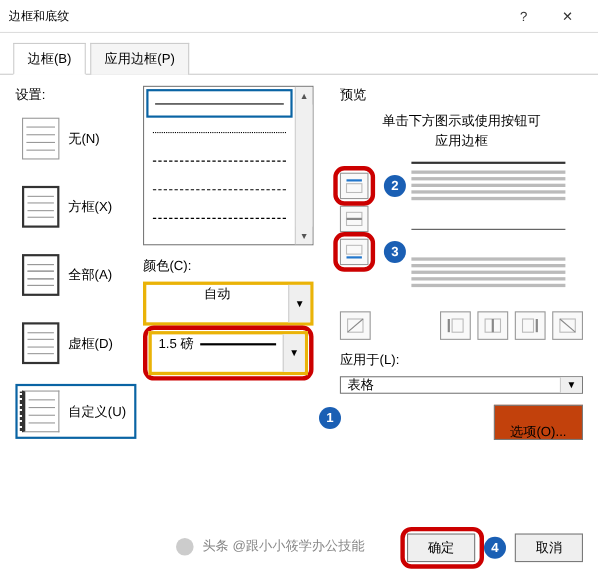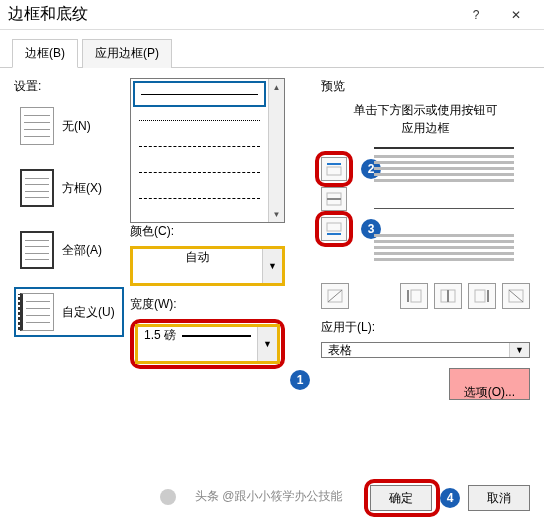--- a/index.html
+++ b/index.html
@@ -1,27 +1,27 @@
 <!DOCTYPE html>
 <html><head>
 <meta charset="utf-8">
 <style>
 *{box-sizing:border-box;margin:0;padding:0;font-family:"Microsoft YaHei","SimSun",sans-serif;font-size:12px}
 body{background:#fff;width:544px;height:521px;overflow:hidden}
 .titlebar{height:30px;display:flex;align-items:center;padding:0 8px;border-bottom:1px solid #ddd}
-.titlebar .t{flex:1;font-size:16px}
+.titlebar .t{flex:1;font-size:11px}
 .titlebar .wbtn{width:40px;height:30px;display:flex;align-items:center;justify-content:center;color:#333}
 .tabs{display:flex;border-bottom:1px solid #ccc;padding:8px 3px 0 12px}
 .tab{padding:5px 12px;border:1px solid #ccc;border-bottom:none;margin-right:4px;background:#fff;position:relative;top:1px}
 .tab.active{background:#fff;border-bottom:1px solid #fff}
 .tab:not(.active){background:#f5f5f5}
 .body{display:flex;padding:10px 14px}
 .col1{width:110px}
 .col2{width:155px;margin-left:6px}
-.col3{flex:1;margin-left:36px}
+.col3{flex:1;margin-left:24px}
 .sect-label{margin-bottom:6px}
 .setting-item{display:flex;align-items:center;margin-bottom:12px;padding:4px;border:2px solid transparent}
 .setting-item.sel{border:2px solid #0a64a4}
 .seticon{width:34px;height:38px;border:1px solid #999;margin-right:8px;background:#fff;display:flex;flex-direction:column;justify-content:space-around;padding:4px 3px}
 .seticon .ln{height:1px;background:#999}
 .seticon.box{border:2px solid #333}
 .seticon.all .ln{border-top:1px solid #999}
 .seticon.custom{border-left:3px solid #333;position:relative}
 .seticon.custom::before{content:"";position:absolute;left:-5px;top:0;bottom:0;width:3px;background:repeating-linear-gradient(0deg,#333 0 3px,transparent 3px 5px)}
 .stylebox{border:1px solid #7a7a7a;height:145px;background:#fff;display:flex}
@@ -49,22 +49,22 @@
 .sidebtns{position:absolute;left:0;top:10px;display:flex;flex-direction:column;gap:6px}
 .pvbtn{width:26px;height:24px;border:1px solid #999;background:#f9f9f9;display:flex;align-items:center;justify-content:center}
 .pvbtn svg{width:16px;height:14px}
 .ring{position:absolute;border:4px solid #c00;border-radius:10px}
 .numb{position:absolute;width:20px;height:20px;border-radius:50%;background:#1a5fb4;color:#fff;display:flex;align-items:center;justify-content:center;font-weight:bold;font-size:12px}
 .btnrow{display:flex;gap:6px;margin-top:6px}
 .btnrow .pvbtn{width:28px;height:26px}
 .apply-combo{height:16px;border:1px solid #7a7a7a;display:flex;align-items:center;margin-top:4px}
 .footer{position:absolute;bottom:10px;right:14px;display:flex;gap:8px;align-items:center}
 .dlgbtn{height:26px;padding:0 18px;border:1px solid #7a7a7a;background:#efefef}
-.optbtn{height:32px;padding:15px 14px;border:1px solid #7a7a7a;background:#fca5a5;float:right;margin-top:10px}
-.attrib{position:absolute;bottom:16px;left:160px;font-size:11px;color:#888;display:flex;align-items:center;gap:19px}
+.optbtn{height:32px;padding:15px 14px;border:1px solid #7a7a7a;background:#c2410c;float:right;margin-top:10px}
+.attrib{position:absolute;bottom:16px;left:160px;font-size:11px;color:#888;display:flex;align-items:center;gap:8px}
 .attrib .av{width:16px;height:16px;border-radius:50%;background:#ccc}
 .wline{flex:1;height:0;border-top:2px solid #000;margin-left:6px}
 </style>
 </head>
 <body>
 
 <div class="titlebar">
   <div class="t">边框和底纹</div>
   <div class="wbtn">?</div>
   <div class="wbtn">✕</div>
@@ -98,20 +98,29 @@
     </div>
     <div class="setting-item">
       <div class="seticon box all">
           <div class="ln"></div>
           <div class="ln"></div>
           <div class="ln"></div>
           <div class="ln"></div>
         </div>
       <span>全部(A)</span>
     </div>
+    <div class="setting-item">
+      <div class="seticon box" style="border-style:solid">
+          <div class="ln"></div>
+          <div class="ln"></div>
+          <div class="ln"></div>
+          <div class="ln"></div>
+        </div>
+      <span>虚框(D)</span>
+    </div>
     <div class="setting-item sel">
       <div class="seticon custom">
           <div class="ln"></div>
           <div class="ln"></div>
           <div class="ln"></div>
           <div class="ln"></div>
         </div>
       <span>自定义(U)</span>
     </div>
   </div>
@@ -135,27 +144,26 @@
             <div class="line" style="border-top:1px dashed #000"></div>
           </div>
       </div>
       <div class="scrollbar">
         <div class="sbtn">▲</div>
         <div class="strack"></div>
         <div class="sbtn">▼</div>
       </div>
     </div>
 
-    <div class="sect-label" style="">颜色(C):</div>
+    <div class="sect-label" style="margin-top:10px">颜色(C):</div>
     <div class="combo">
       <div class="cval" style="justify-content:center">自动</div>
       <div class="carrow">▼</div>
     </div>
 
-    <div class="sect-label" style="margin-top:10px">宽度(W):</div>
     <div class="widthbox">
       <div class="combo">
         <div class="cval">
             <span>1.5 磅</span>
             <div class="wline"></div>
           </div>
         <div class="carrow">▼</div>
       </div>
     </div>
   </div>

